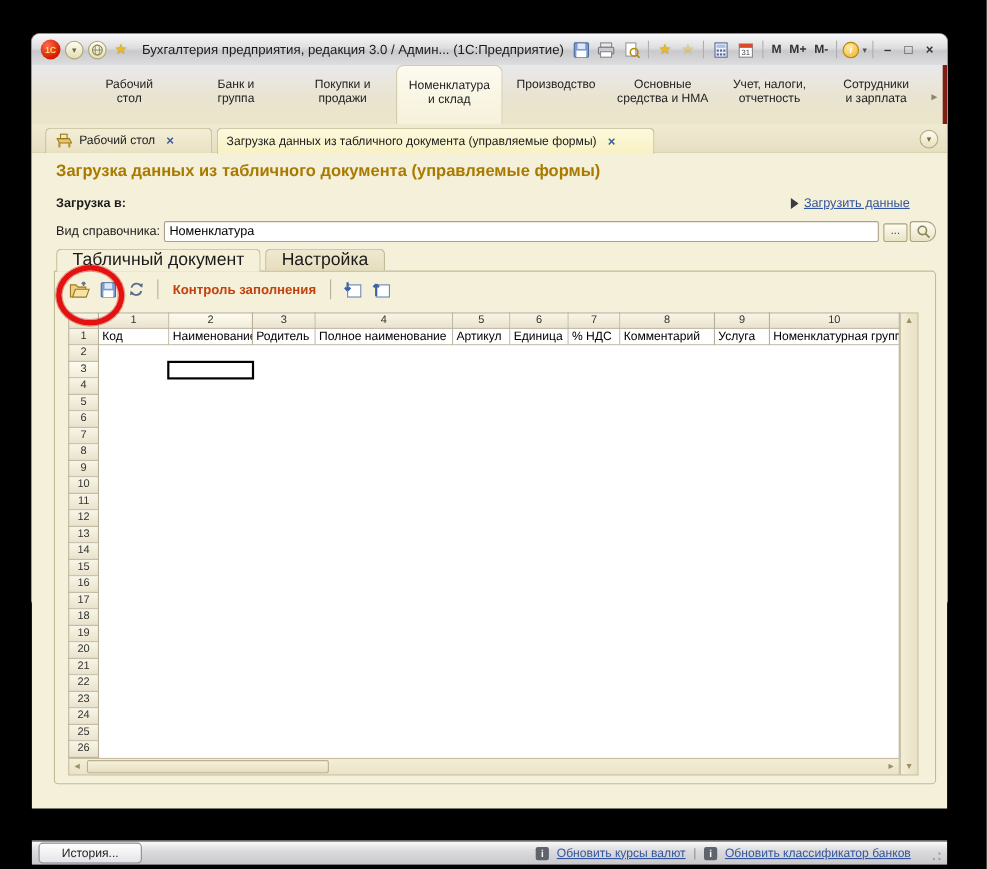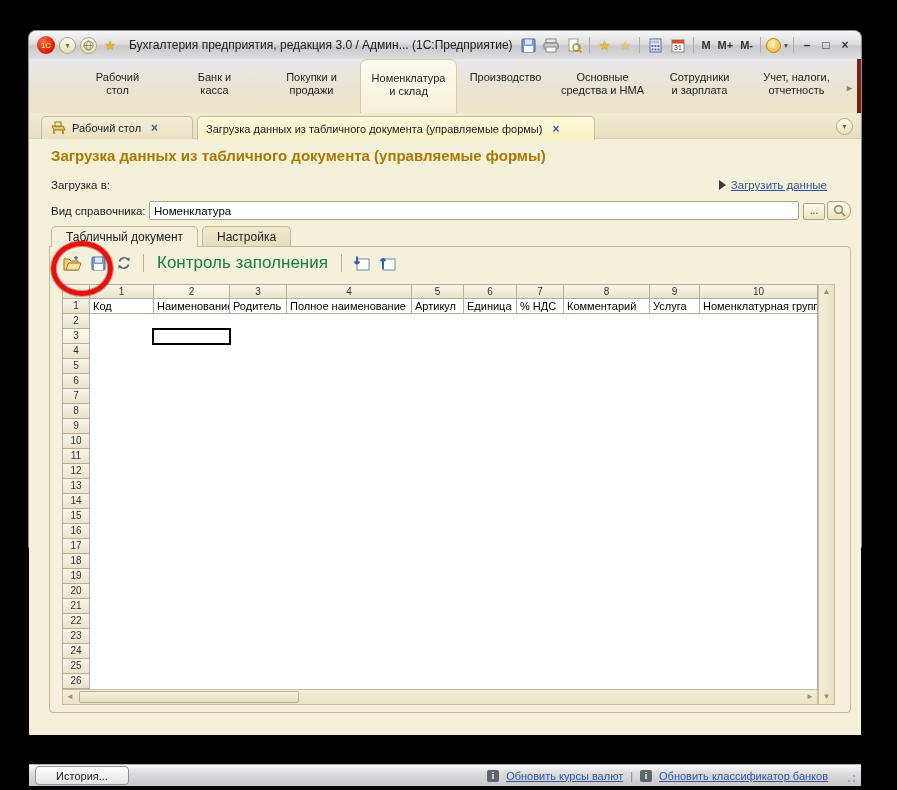--- a/index.html
+++ b/index.html
@@ -73,21 +73,21 @@
   .doc-tab1{left:12px;width:152px;background:linear-gradient(#f4eed7,#e9e1c2);}
   .doc-tab2{left:168px;width:398px;background:linear-gradient(#fdf9dd,#f8f1c3);height:24px;}
   .tab-list-btn{
     position:absolute;right:8px;top:5px;width:17px;height:17px;border-radius:50%;
     background:linear-gradient(#fffdf0,#e7e0bc);border:1px solid #b3ae84;box-sizing:border-box;
     display:flex;align-items:center;justify-content:center;font-size:8px;color:#6f6a3e;
   }
   
   .content{position:absolute;left:0;top:108px;right:0;height:596px;background:#f5f0d9;}
   .form-title{position:absolute;left:22px;top:8px;font-size:15px;font-weight:bold;color:var(--accent,#a87a00);}
-  .load-row{position:absolute;left:22px;top:40px;display:flex;align-items:flex-start;font-size:11.5px;}
+  .load-row{position:absolute;left:22px;top:40px;display:flex;align-items:flex-start;font-size:11.5px;font-weight:bold;}
   .load-row .lbl{margin-right:8px;}
   .radio-item{display:flex;align-items:center;margin-right:24px;}
   .radio{
     width:11px;height:11px;border-radius:50%;background:#fff;border:1px solid #8a8570;
     box-sizing:border-box;margin-right:3px;position:relative;flex:none;
   }
   .radio.sel::after{content:"";position:absolute;left:2px;top:2px;width:5px;height:5px;border-radius:50%;background:#111;}
   .load-link{position:absolute;right:34px;top:40px;display:flex;align-items:center;gap:5px;font-size:11.5px;padding-left:28px;}
   .play{width:0;height:0;border-left:7px solid #3b3b46;border-top:5px solid transparent;border-bottom:5px solid transparent;}
   a.lnk{color:var(--link,#33559c);text-decoration:underline;cursor:pointer;}
@@ -101,33 +101,33 @@
   .mini-btn{
     position:absolute;top:2px;height:17px;background:linear-gradient(#fefdf4,#e9e2c4);
     border:1px solid #aba478;border-radius:2px;font-size:10px;line-height:13px;text-align:center;
     box-sizing:border-box;color:#444;
   }
   .btn-ellipsis{left:752px;width:22px;}
   .btn-search{left:776px;width:24px;height:19px;top:0;border-radius:3px 9px 9px 3px;display:flex;align-items:center;justify-content:center;}
   
   .inner-tabs{position:absolute;left:22px;top:87px;height:20px;display:flex;gap:4px;z-index:3;}
   .itab{
-    height:20px;padding:0 14px;display:flex;align-items:center;font-size:12px;
+    height:20px;padding:0 14px;display:flex;align-items:center;font-size:16px;
     border:1px solid #c2bb96;border-bottom:none;border-radius:5px 5px 0 0;box-sizing:border-box;
     background:linear-gradient(#efe9d0,#e5ddbd);
   }
   .itab.active{background:#f5f0d9;height:21px;}
   .panel{
     position:absolute;left:20px;top:107px;width:802px;height:467px;
     border:1px solid #c2bb96;border-radius:0 4px 4px 4px;background:#f5f0d9;box-sizing:border-box;
   }
   .toolbar{position:absolute;left:12px;top:5px;height:22px;display:flex;align-items:center;gap:6px;}
   .tool-btn{width:20px;height:20px;display:flex;align-items:center;justify-content:center;flex:none;}
   .tool-sep{width:1px;height:18px;background:#b9b192;margin:0 3px;}
-  .tool-label{font-size:17px;color:#15803d;padding:0 4px;white-space:nowrap;}
+  .tool-label{font-size:12px;color:#c2410c;padding:0 4px;white-space:nowrap;font-weight:bold;}
   
   .sheet{position:absolute;left:12px;top:37px;background:#fff;}
   .srow{display:flex;}
   .cell{
     box-sizing:border-box;flex:none;height:15px;font-size:10px;line-height:14px;
     border-right:1px solid #b6ae98;border-bottom:1px solid #b6ae98;overflow:hidden;white-space:nowrap;
   }
   .num-cell{background:linear-gradient(#f9f5e6,#e9e3cd);text-align:center;color:#333;border-top:1px solid #b6ae98;}
   .num-cell.first,.row-head{border-left:1px solid #b6ae98;}
   .num-cell.hl{background:linear-gradient(#fefcf0,#f1ecd8);}
@@ -266,45 +266,45 @@
   </div>
 
   <div class="sections">
     <div class="sections-tabs">
         <div class="section-tab">
           <div>Рабочий</div>
           <div>стол</div>
         </div>
         <div class="section-tab">
           <div>Банк и</div>
-          <div>касса</div>
+          <div>группа</div>
         </div>
         <div class="section-tab">
           <div>Покупки и</div>
           <div>продажи</div>
         </div>
         <div class="section-tab active">
           <div>Номенклатура</div>
           <div>и склад</div>
         </div>
         <div class="section-tab">
           <div>Производство</div>
           <div></div>
         </div>
         <div class="section-tab">
           <div>Основные</div>
           <div>средства и НМА</div>
         </div>
         <div class="section-tab">
+          <div>Учет, налоги,</div>
+          <div>отчетность</div>
+        </div>
+        <div class="section-tab">
           <div>Сотрудники</div>
           <div>и зарплата</div>
-        </div>
-        <div class="section-tab">
-          <div>Учет, налоги,</div>
-          <div>отчетность</div>
         </div>
         <div class="section-tab">
           <div>Справо</div>
           <div>настрой.</div>
         </div>
       </div>
     <span class="sections-overflow">►</span>
     <span class="sections-edge"></span>
   </div>
 

